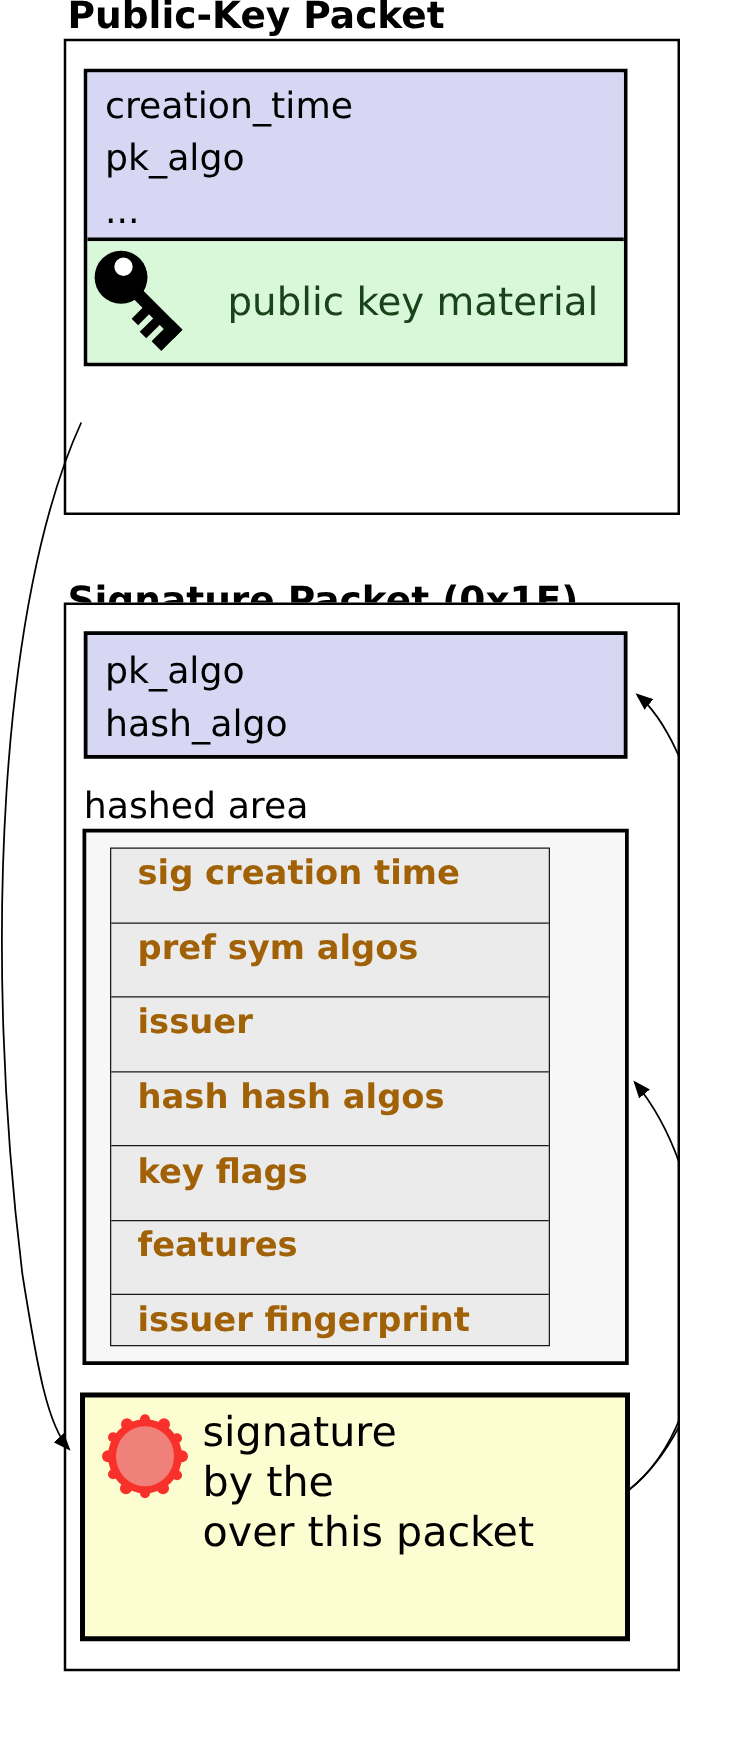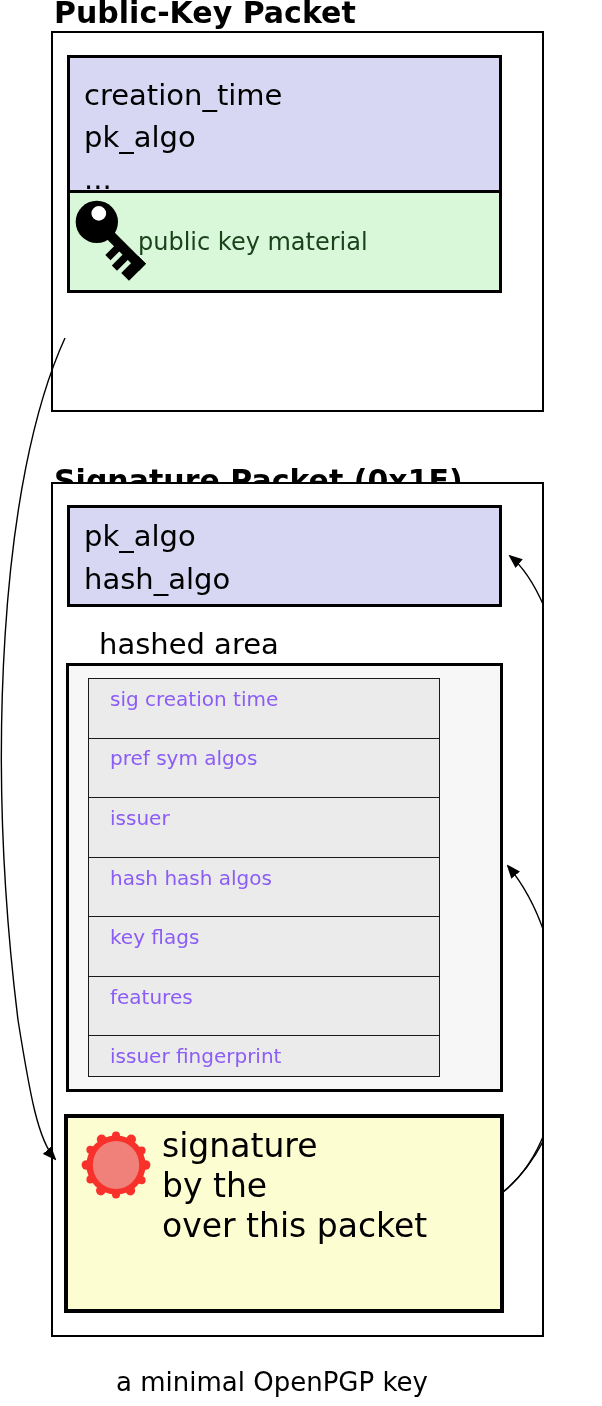--- a/index.html
+++ b/index.html
@@ -33,53 +33,52 @@
     position: absolute;
     left: 67px; top: 55px;
     width: 435px; height: 238px;
     border: 3px solid #000;
     display: flex; flex-direction: column;
   }
   .hdr-fill { background: #d7d7f4; }
   .pk-header {
     height: 135px;
     border-bottom: 3px solid #000;
-    padding: 16px 0 0 14px;
+    padding: 5px 0 0 14px;
     font-size: 29px;
     line-height: 42px;
   }
   .pk-material {
     flex: 1;
     background: #d9f8d9;
     position: relative;
     display: flex;
     align-items: center;
   }
   .pk-material .label {
-    margin-left: 68px;
-    font-size: 24px;
+    margin-left: 112px;
+    font-size: 31px;
     color: #1b431b;
   }
   .key-svg { position: absolute; left: 2px; top: 3px; }
 
   
   .sig-header {
     position: absolute;
     left: 67px; top: 505px;
     width: 435px; height: 102px;
     border: 3px solid #000;
     padding: 7px 0 0 14px;
     font-size: 29px;
     line-height: 43px;
   }
   .hashed-label {
     position: absolute;
     left: 67px; top: 627px;
     font-size: 29px;
-    margin-left: 32px;
   }
   .hashed-box {
     position: absolute;
     left: 66px; top: 663px;
     width: 437px; height: 429px;
     border: 3px solid #000;
     background: #f7f7f7;
   }
   .subpackets {
     position: absolute;
@@ -87,22 +86,23 @@
     width: 352px; height: 399px;
     border: 1.5px solid #1a1a1a;
     background: #ebebeb;
     display: flex; flex-direction: column;
   }
   .subpackets .row {
     flex: 1;
     display: flex;
     align-items: center;
     padding-left: 21px;
-    font-size: 20px;
-    color: #8b5cf6;
+    font-size: 27px;
+    color: #a16207;
+    font-weight: bold;
   }
   .subpackets .row + .row { border-top: 1.5px solid #1a1a1a; margin-top: 19px; }
 
   .sig-box {
     position: absolute;
     left: 64px; top: 1114px;
     width: 440px; height: 199px;
     border: 4px solid #000;
     background: #fdfdd2;
   }
@@ -203,21 +203,20 @@
     </g>
     <ellipse cx="50" cy="50" rx="29" ry="30" fill="#f0807a"></ellipse>
   </svg>
 
   <div class="sig-text">
     <div>signature</div>
     <div>by the</div>
     <div>over this packet</div>
   </div>
 
-  <div class="caption">a minimal OpenPGP key</div>
 
   <svg class="arrows" width="602" height="1406" viewBox="0 0 602 1406">
     <defs>
       <marker id="ah" viewBox="0 0 10 8" refX="8.5" refY="4" markerWidth="10" markerHeight="8" orient="auto-start-reverse">
         <path d="M0,0 L10,4 L0,8 z" fill="#000"></path>
       </marker>
     </defs>
     <path d="M 65 338 C 0 480 -14 760 18 1020 C 30 1095 38 1140 55 1159" fill="none" stroke="#000" stroke-width="1.4" marker-end="url(#ah)"></path>
     <path d="M 503 1192 C 636 1086 600 630 510 556" fill="none" stroke="#000" stroke-width="1.4" marker-end="url(#ah)"></path>
     <path d="M 503 1192 C 582 1130 578 950 508 866" fill="none" stroke="#000" stroke-width="1.4" marker-end="url(#ah)"></path>

